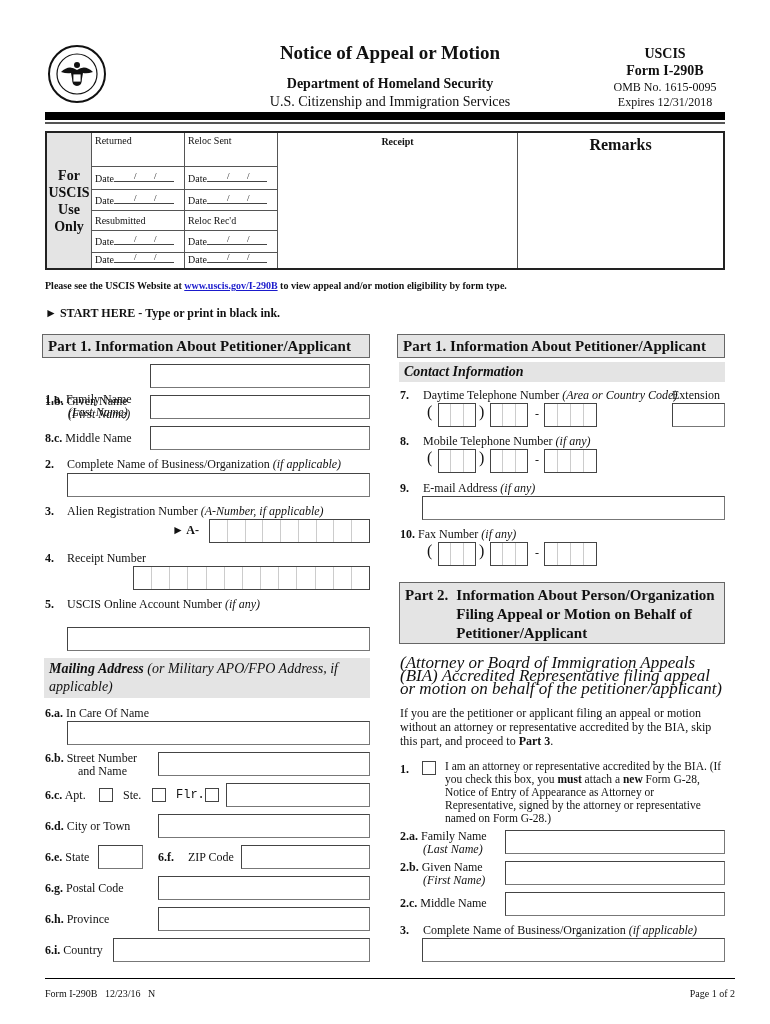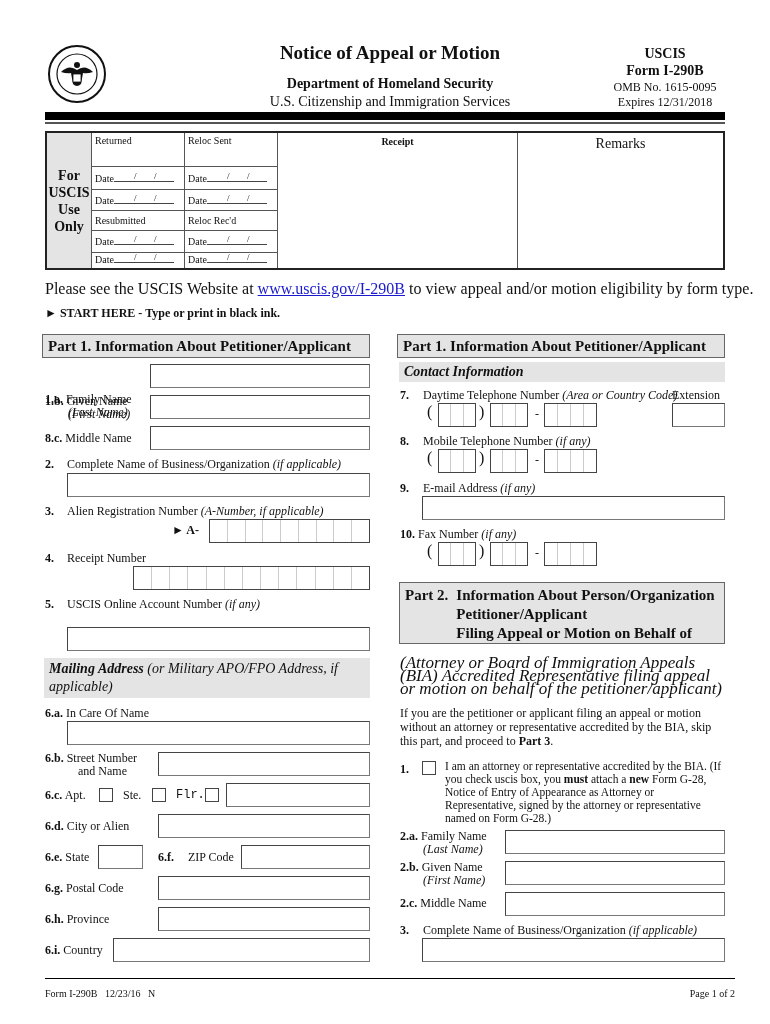--- a/index.html
+++ b/index.html
@@ -23,24 +23,24 @@
   .bar2 { left: 45px; top: 122px; width: 680px; height: 2px; background: #555; }
 
   
   .office { left: 45px; top: 131px; width: 680px; height: 139px; border: 2px solid #222; }
   .office .fuo { position: absolute; left: 0; top: 0; width: 45px; height: 135px; background: #e4e4e4; border-right: 1px solid #555; display: flex; align-items: center; justify-content: center; text-align: center; font-weight: bold; font-size: 14px; line-height: 17px; }
   .office .cell { position: absolute; font-size: 10px; padding: 2px 3px; border-bottom: 1px solid #555; }
   .office .cell.nob { border-bottom: none; }
   .office .col1 { left: 45px; width: 93px; border-right: 1px solid #555; }
   .office .col2 { left: 138px; width: 93px; border-right: 1px solid #555; }
   .office .rcpt { left: 231px; top: 0; width: 240px; height: 135px; border-right: 1px solid #555; text-align: center; font-weight: bold; font-size: 10px; padding-top: 3px; position: absolute; }
-  .office .rmk { left: 471px; top: 0; width: 205px; height: 135px; text-align: center; font-weight: normal; font-size: 14px; padding-top: 3px; position: absolute; }
+  .office .rmk { left: 471px; top: 0; width: 205px; height: 135px; text-align: center; font-weight: bold; font-size: 16px; padding-top: 3px; position: absolute; }
   .dl { display: inline-block; border-bottom: 1px solid #444; width: 60px; height: 9px; vertical-align: baseline; position: relative; }
 
-  .note { left: 45px; top: 280px; font-size: 16px; font-weight: normal; }
+  .note { left: 45px; top: 280px; font-size: 10px; font-weight: bold; }
   .note a { color: #1a1acc; text-decoration: underline; }
   .start { left: 45px; top: 306px; font-size: 12px; font-weight: bold; }
 
   
   .parthdr { background: #e4e4e4; border: 1px solid #666; font-weight: bold; font-size: 15px; padding: 3px 5px; }
   .subhdr { background: #e4e4e4; font-style: italic; font-weight: bold; font-size: 14px; padding: 2px 5px; }
 
   .lbl { font-size: 12px; line-height: 13px; }
   .num { font-weight: bold; }
   .box { border: 1px solid #444; border-right-color: #777; border-bottom-color: #777; background: #fff; }
@@ -167,21 +167,21 @@
 <div class="abs box" style="left:158px;top:752px;width:212px;height:24px;"></div>
 
 <div class="abs lbl" style="left:45px;top:789px;"><span class="num">6.c.</span> <span>Apt.</span></div>
 <div class="abs chk" style="left:99px;top:788px;"></div>
 <div class="abs lbl" style="left:123px;top:789px;">Ste.</div>
 <div class="abs chk" style="left:152px;top:788px;"></div>
 <div class="abs lbl" style="left:176px;top:789px;font-family:Liberation Mono, monospace;">Flr.</div>
 <div class="abs chk" style="left:205px;top:788px;"></div>
 <div class="abs box" style="left:226px;top:783px;width:144px;height:24px;"></div>
 
-<div class="abs lbl" style="left:45px;top:820px;"><span class="num">6.d.</span> <span>City or Alien</span></div>
+<div class="abs lbl" style="left:45px;top:820px;"><span class="num">6.d.</span> <span>City or Town</span></div>
 <div class="abs box" style="left:158px;top:814px;width:212px;height:24px;"></div>
 
 <div class="abs lbl" style="left:45px;top:851px;"><span class="num">6.e.</span> <span>State</span></div>
 <div class="abs box" style="left:98px;top:845px;width:45px;height:24px;"></div>
 <div class="abs lbl" style="left:158px;top:851px;"><span class="num">6.f.</span><span style="padding-left:14px">ZIP Code</span></div>
 <div class="abs box" style="left:241px;top:845px;width:129px;height:24px;"></div>
 
 <div class="abs lbl" style="left:45px;top:882px;"><span class="num">6.g.</span> <span>Postal Code</span></div>
 <div class="abs box" style="left:158px;top:876px;width:212px;height:24px;"></div>
 
@@ -259,35 +259,35 @@
     <span></span>
     <span></span>
     <span></span>
     <span></span>
   </div>
 
 <div class="abs parthdr" style="left:399px;top:582px;width:326px;height:62px;line-height:19px;display:flex;">
   <span style="white-space:nowrap;">Part 2.</span>
   <span style="padding-left:8px;">
     <span style="display:block">Information About Person/Organization</span>
+    <span style="display:block">Filing Appeal or Motion on Behalf of</span>
     <span style="display:block">Petitioner/Applicant</span>
-    <span style="display:block">Filing Appeal or Motion on Behalf of</span>
   </span>
 </div>
 
 <div class="abs lbl i" style="left:400px;top:656px;width:325px;font-size:17px;">(Attorney or Board of Immigration Appeals (BIA) Accredited Representative filing appeal or motion on behalf of the petitioner/applicant)</div>
 
 <div class="abs lbl" style="left:400px;top:706px;width:325px;line-height:14px;">
   <span>If you are the petitioner or applicant filing an appeal or motion without an attorney or representative accredited by the BIA, skip this part, and proceed to </span><span class="b">Part 3</span><span>.</span>
 </div>
 
 <div class="abs lbl num" style="left:400px;top:763px;">1.</div>
 <div class="abs chk" style="left:422px;top:761px;"></div>
 <div class="abs lbl" style="left:445px;top:760px;width:280px;font-size:11.5px;line-height:13px;">
-  <span>I am an attorney or representative accredited by the BIA. (If you check uscis box, you </span><span class="b">must</span><span> attach a </span><span class="b">new</span><span> Form G-28, Notice of Entry of Appearance as Attorney or Representative, signed by the attorney or representative named on Form G-28.)</span>
+  <span>I am an attorney or representative accredited by the BIA. (If you check this box, you </span><span class="b">must</span><span> attach a </span><span class="b">new</span><span> Form G-28, Notice of Entry of Appearance as Attorney or Representative, signed by the attorney or representative named on Form G-28.)</span>
 </div>
 
 <div class="abs lbl" style="left:400px;top:830px;"><span class="num">2.a.</span> <span>Family Name</span><br><span class="i" style="padding-left:23px">(Last Name)</span></div>
 <div class="abs box" style="left:505px;top:830px;width:220px;height:24px;"></div>
 
 <div class="abs lbl" style="left:400px;top:861px;"><span class="num">2.b.</span> <span>Given Name</span><br><span class="i" style="padding-left:23px">(First Name)</span></div>
 <div class="abs box" style="left:505px;top:861px;width:220px;height:24px;"></div>
 
 <div class="abs lbl" style="left:400px;top:897px;"><span class="num">2.c.</span> <span>Middle Name</span></div>
 <div class="abs box" style="left:505px;top:892px;width:220px;height:24px;"></div>

